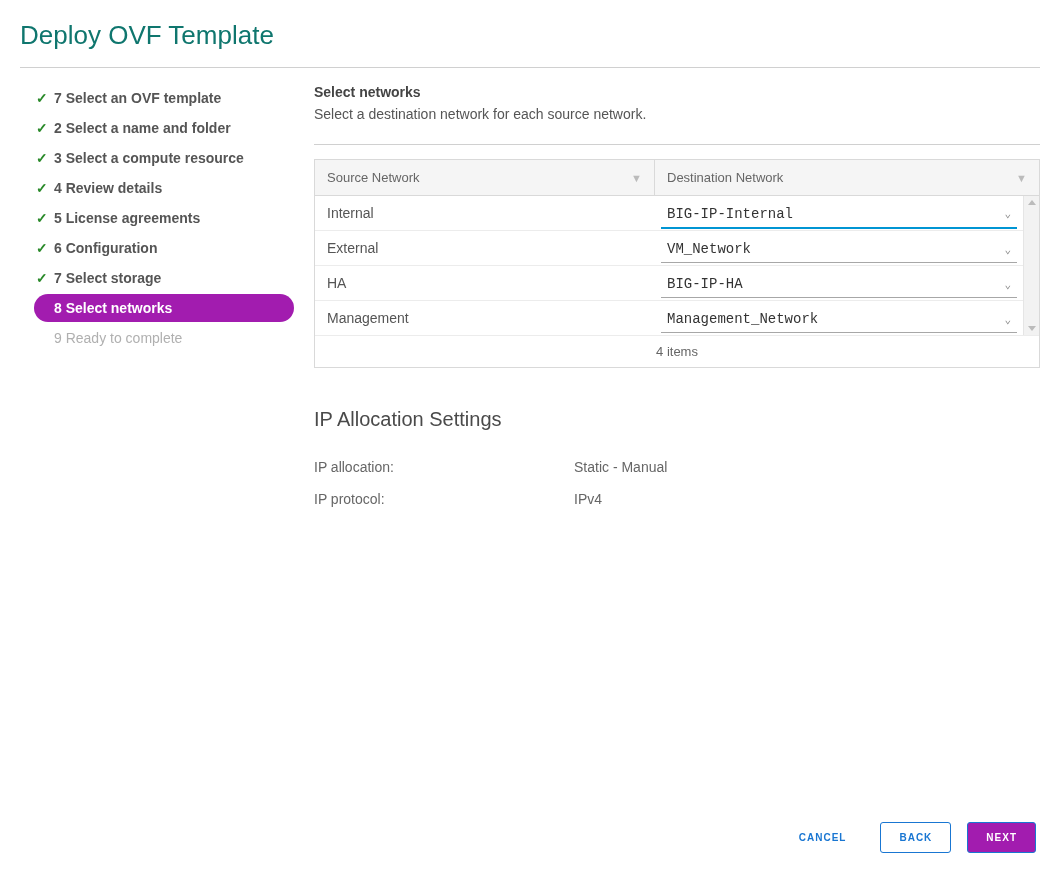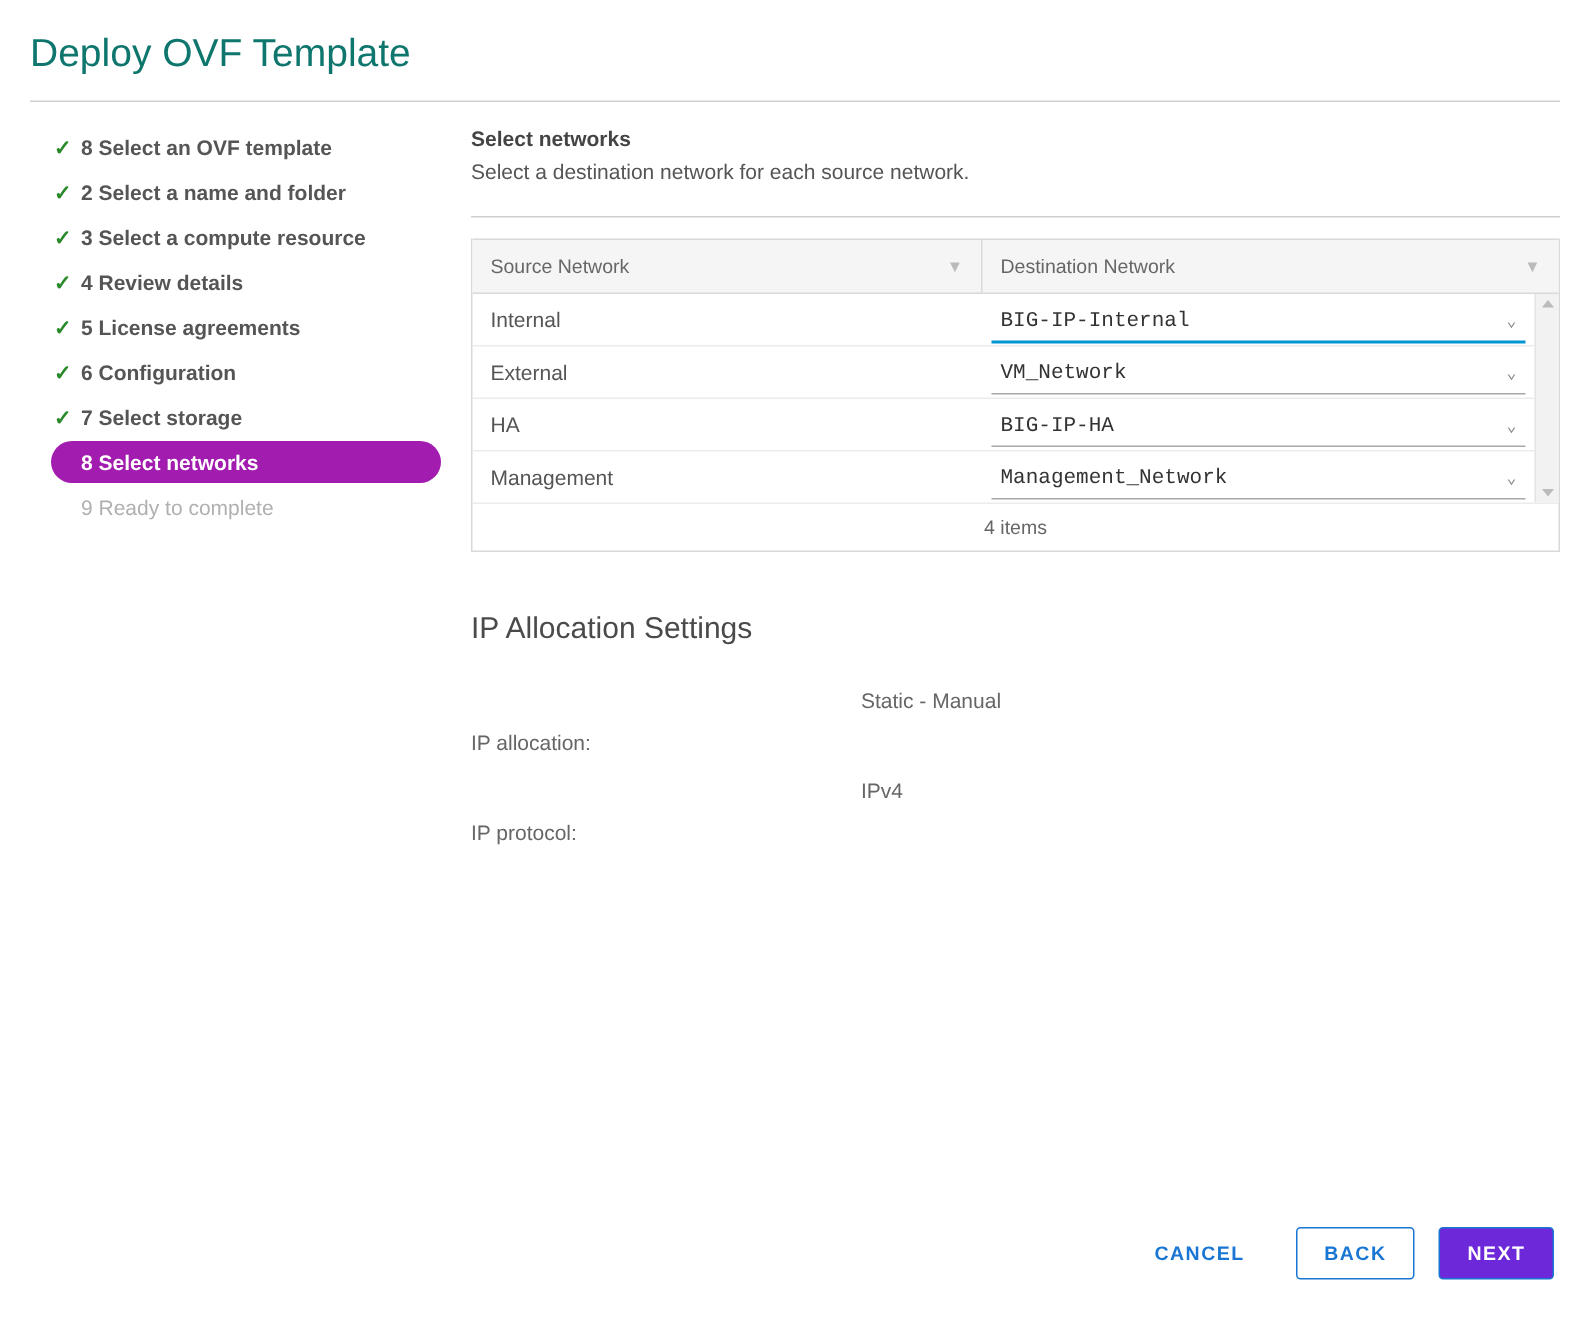--- a/index.html
+++ b/index.html
@@ -180,67 +180,67 @@
     font-weight: 300;
     color: #4a4a4a;
     margin: 40px 0 20px 0;
   }
   .ip-row {
     display: flex;
     padding: 8px 0;
     font-size: 14px;
     color: #666;
   }
-  .ip-row .lbl { width: 260px; margin-top: 28px; }
+  .ip-row .lbl { width: 260px; }
   .button-bar {
     position: absolute;
     bottom: 26px;
     right: 24px;
     display: flex;
     gap: 16px;
     align-items: center;
   }
   .btn {
-    font-size: 13px;
+    font-size: 10px;
     letter-spacing: 1px;
     font-weight: 600;
     padding: 9px 18px;
     border-radius: 3px;
     cursor: pointer;
     border: 1px solid transparent;
     text-align: center;
   }
   .btn-cancel {
     color: #1976d2;
     background: transparent;
     border: none;
   }
   .btn-back {
     color: #1976d2;
     background: #fff;
     border: 1px solid #1976d2;
   }
   .btn-next {
     color: #fff;
-    background: #6d28d9;
+    background: #a21caf;
     border: 1px solid #1976d2;
   }
 </style>
 </head>
 <body>
 
 <h1 class="page-title">Deploy OVF Template</h1>
 <hr class="title-rule">
 
 <div class="wizard-body">
 
   <div class="step-pane" id="step-pane">
       <div class="step-item">
         <span class="check">✓</span>
-        <span>8 Select an OVF template</span>
+        <span>7 Select an OVF template</span>
       </div>
       <div class="step-item">
         <span class="check">✓</span>
         <span>2 Select a name and folder</span>
       </div>
       <div class="step-item">
         <span class="check">✓</span>
         <span>3 Select a compute resource</span>
       </div>
       <div class="step-item">

